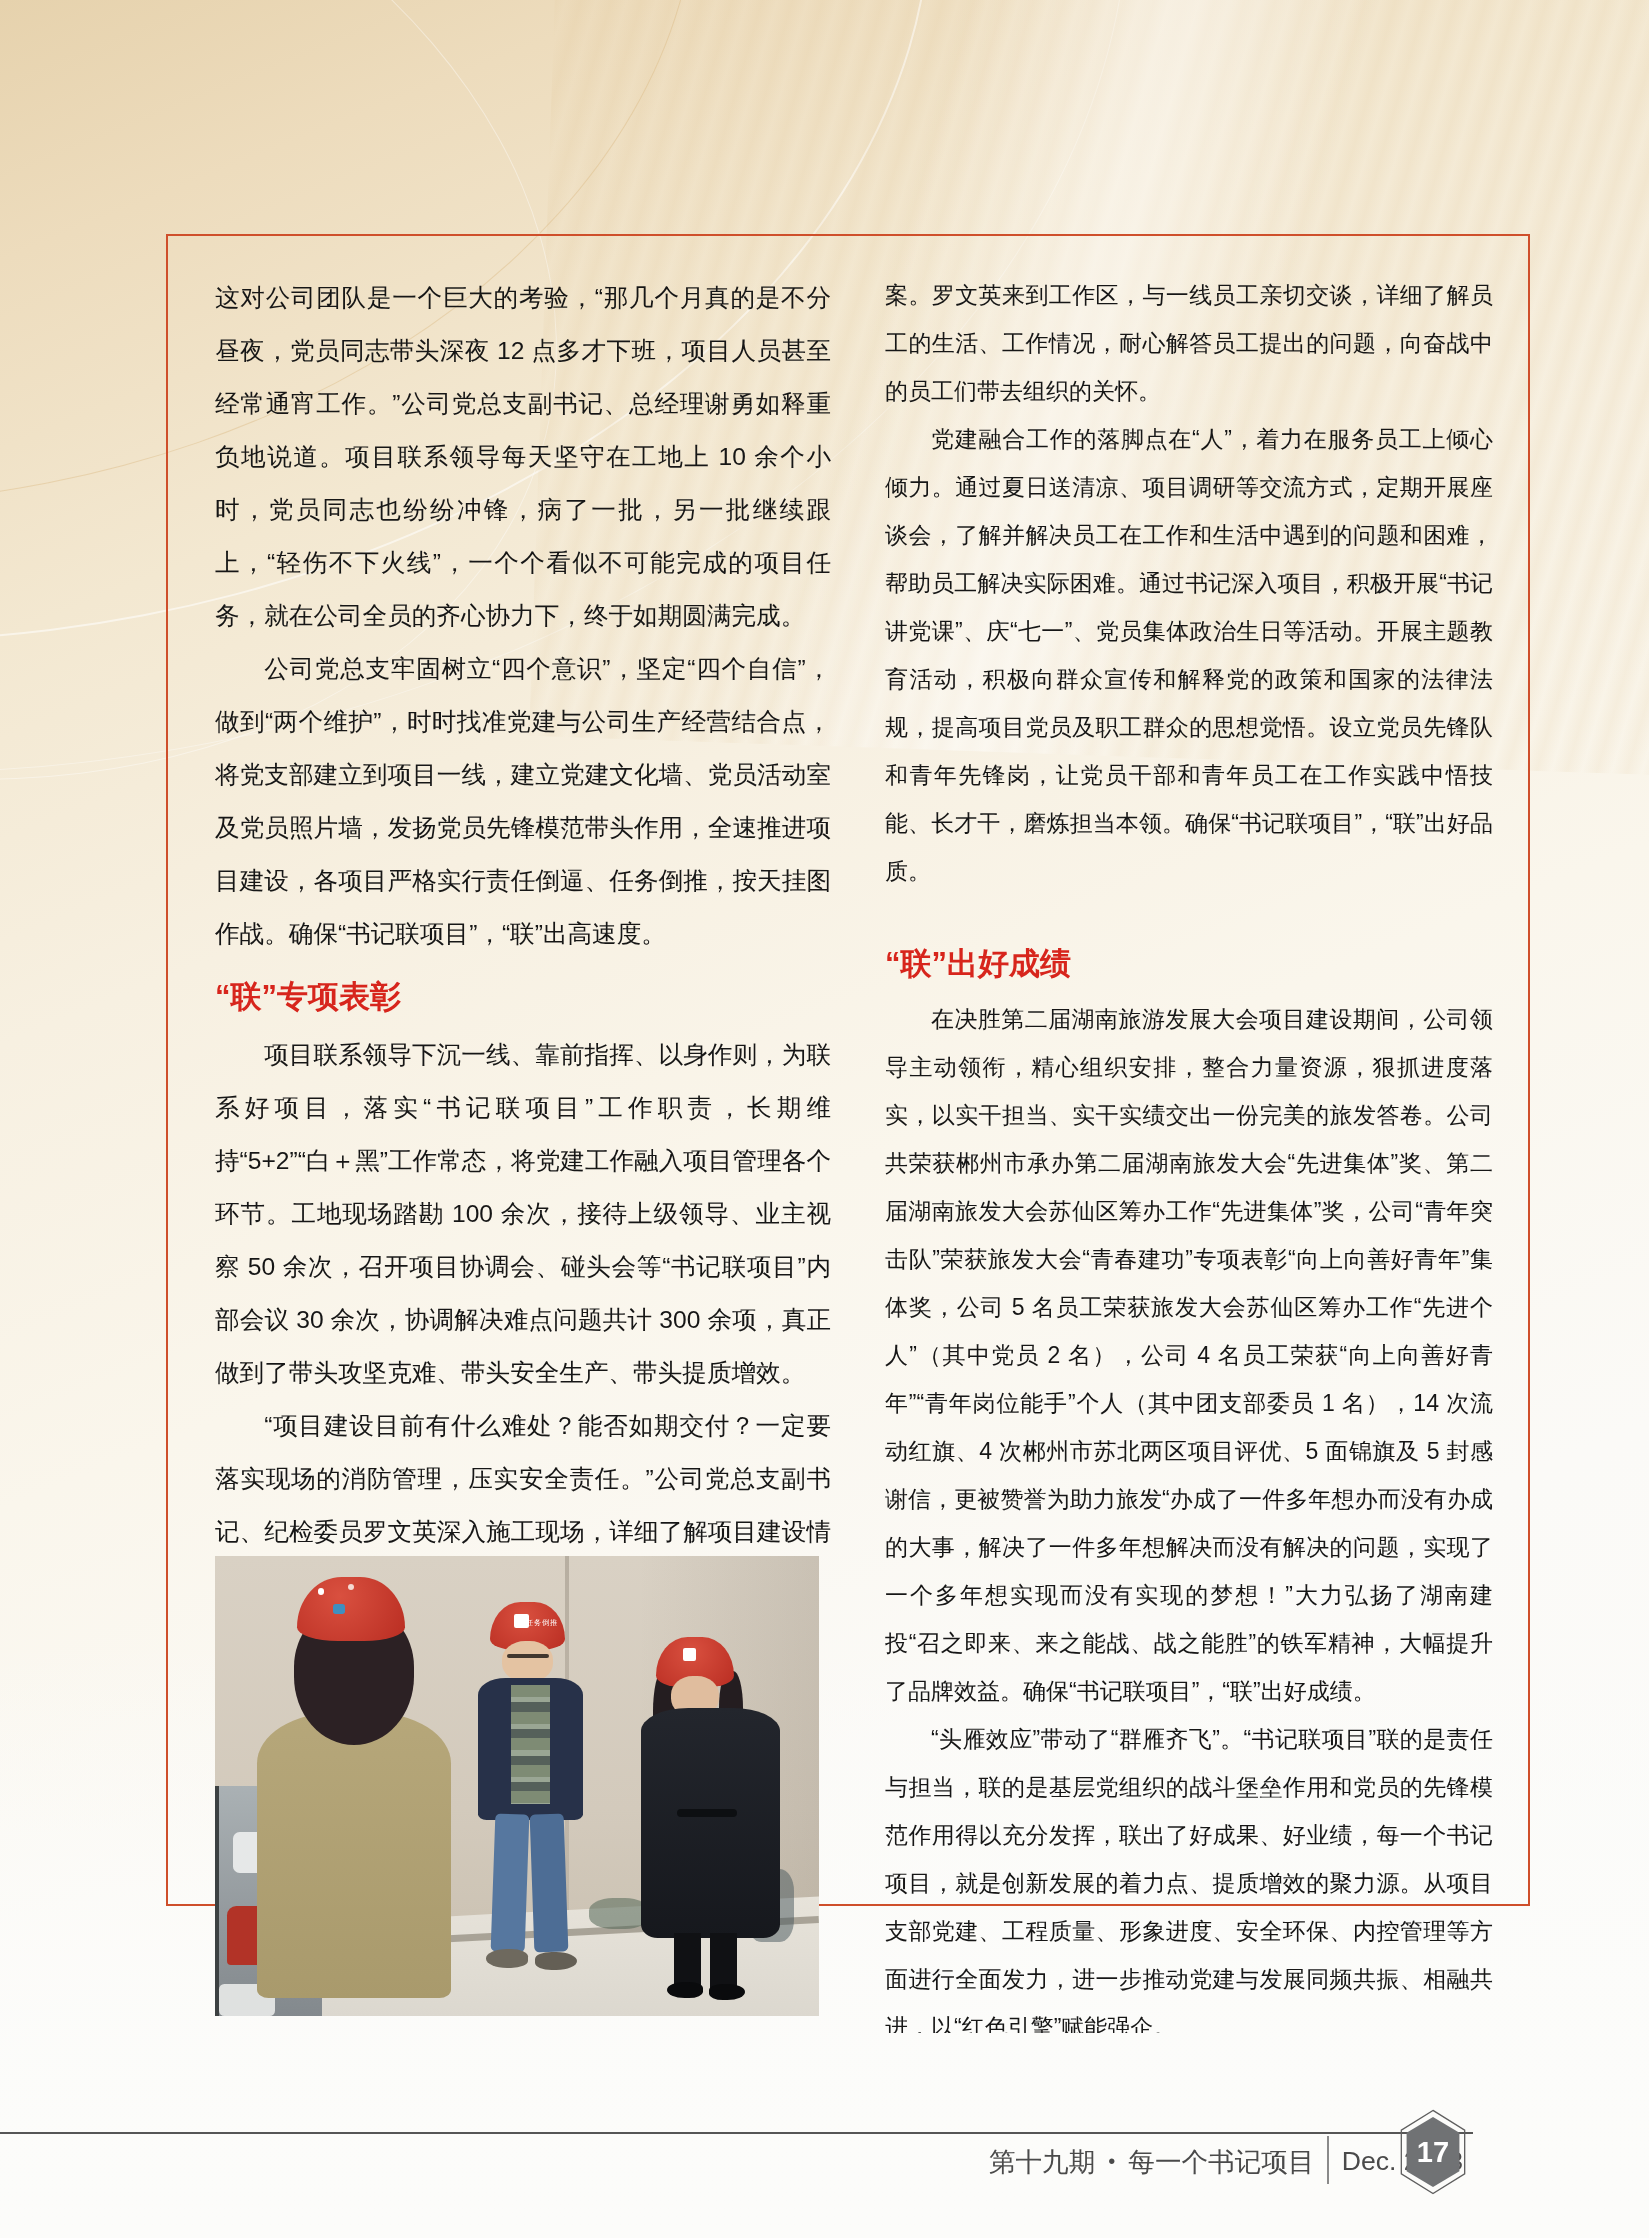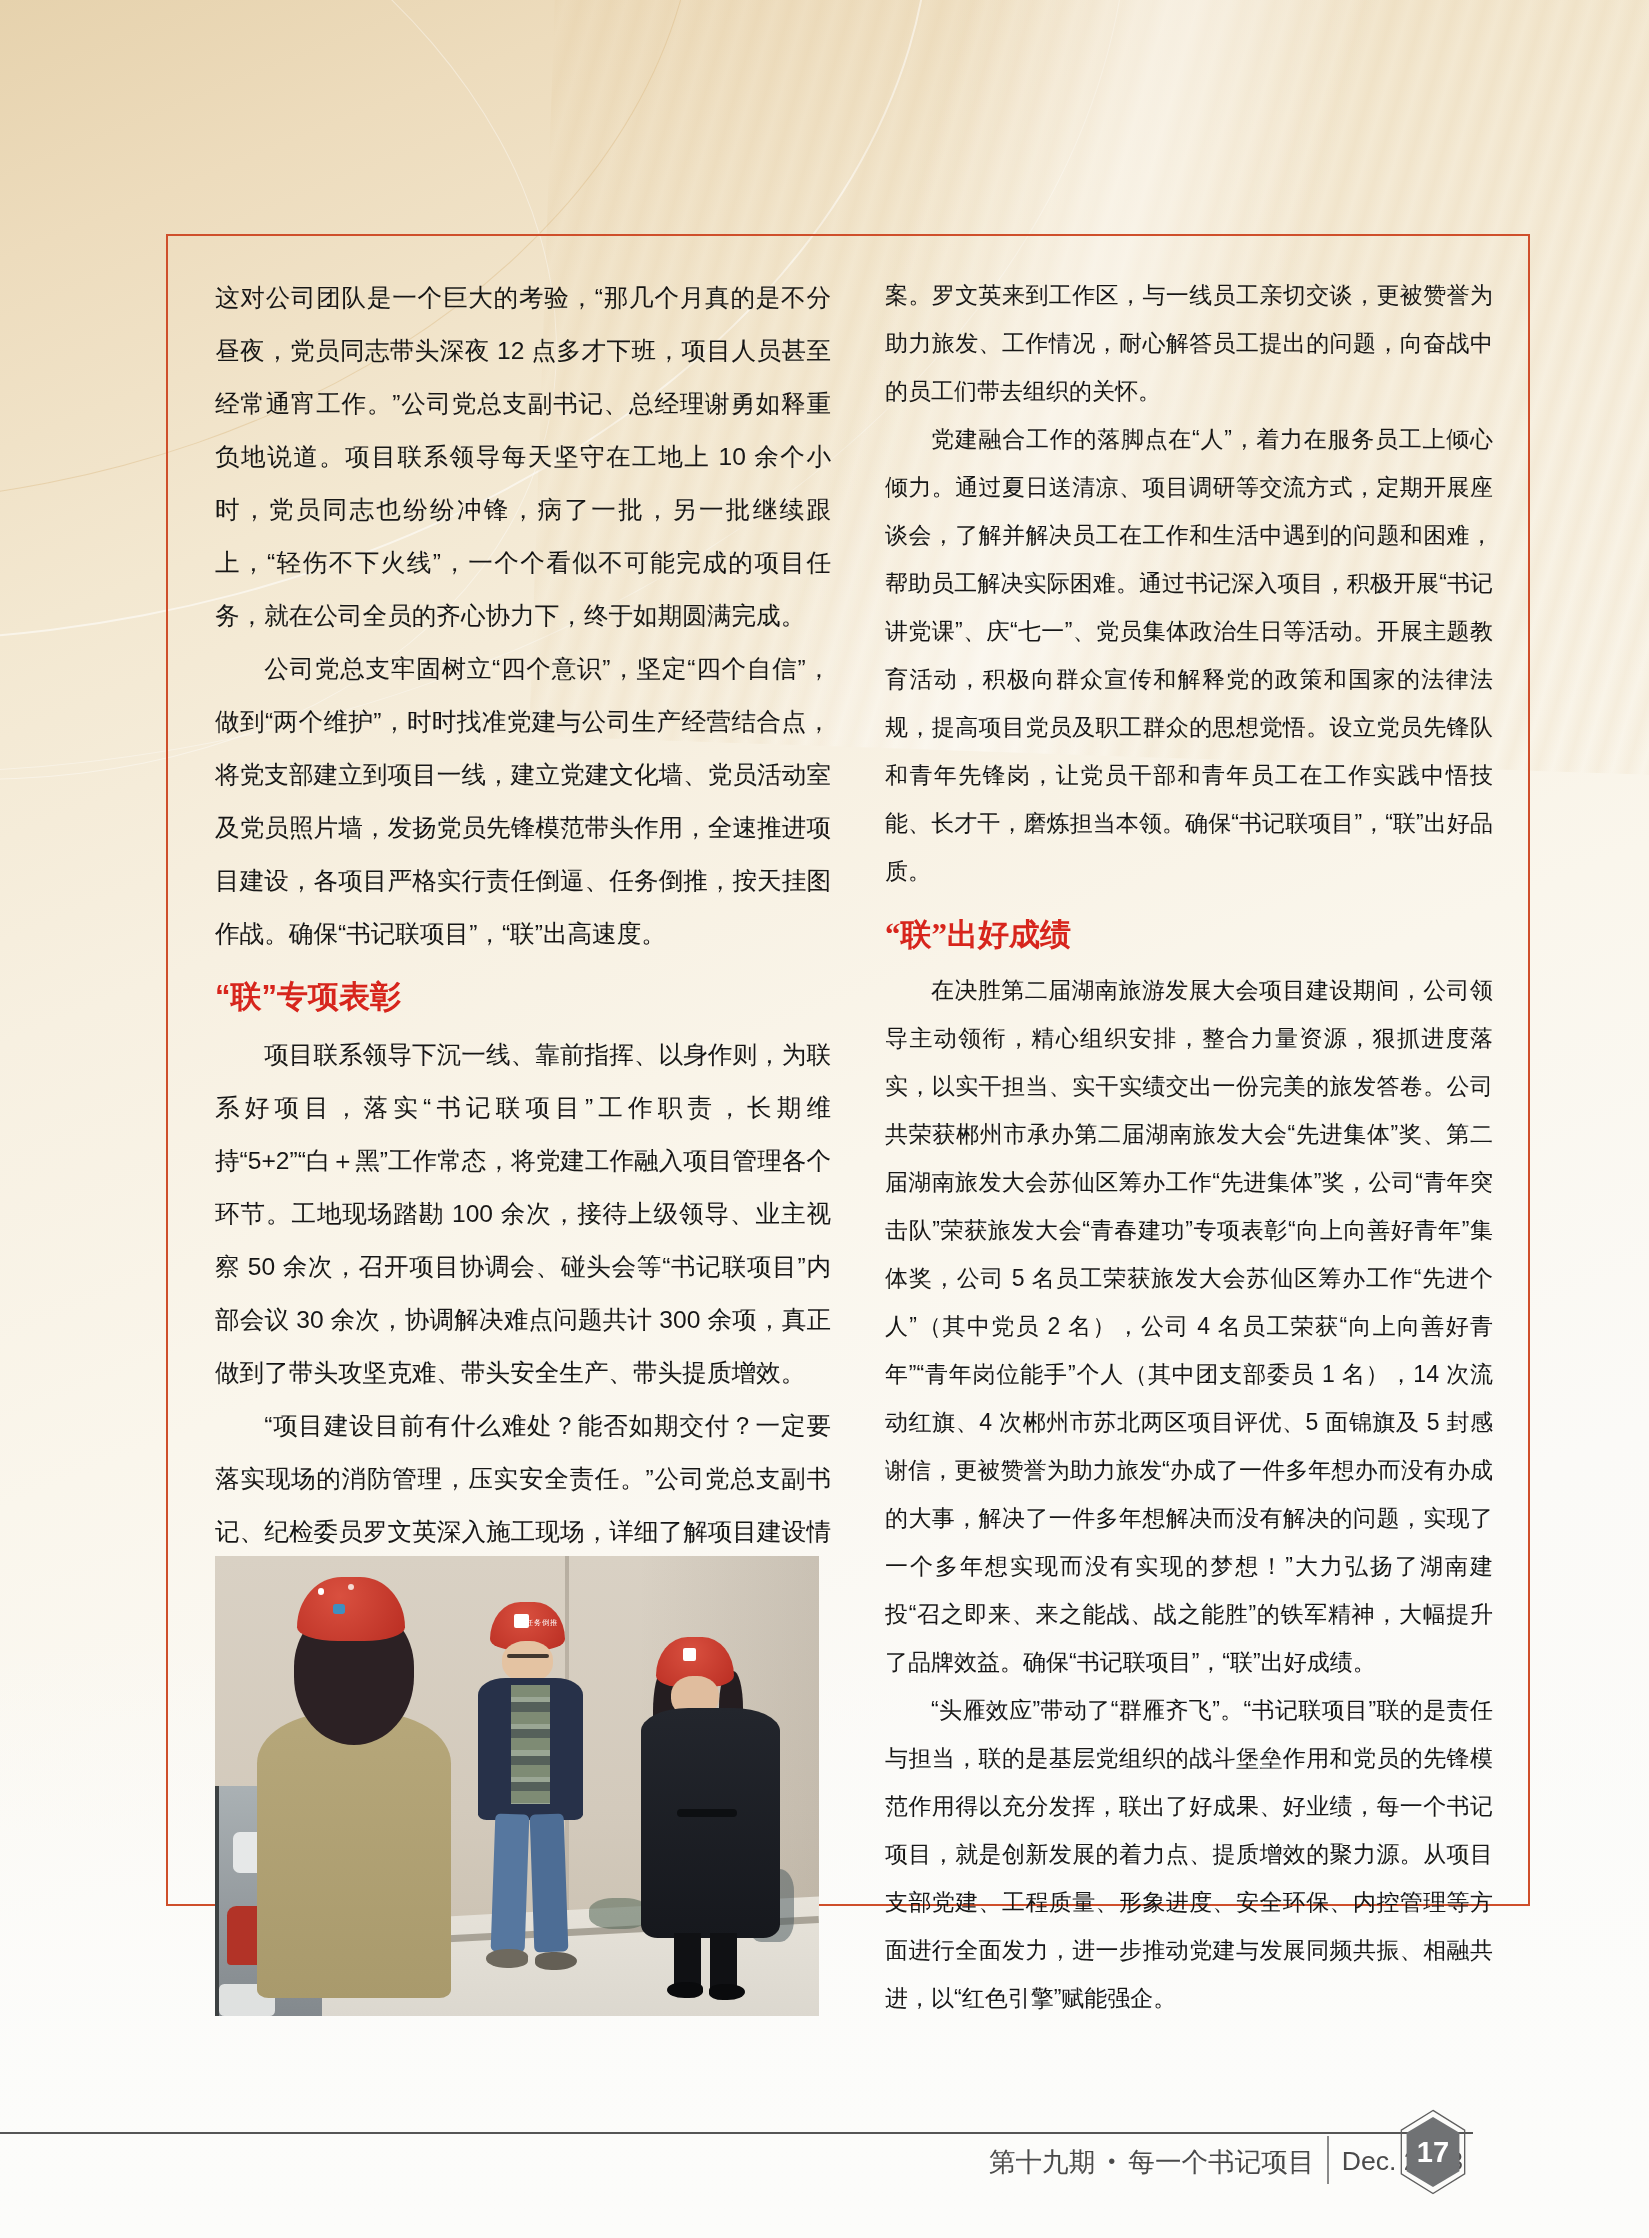--- a/index.html
+++ b/index.html
@@ -26,21 +26,21 @@
     background:linear-gradient(180deg,rgba(252,252,250,0) 0%,rgba(252,252,250,.85) 55%,#fcfcfa 100%);}
 
   
   .frame{position:absolute;left:166px;top:234px;width:1364px;height:1672px;border:2.7px solid #cf4f2b;box-sizing:border-box;}
   .col{position:absolute;top:35px;text-align:justify;color:#161616;overflow:hidden;}
   .col-left{left:47px;width:616px;height:1283px;font-size:24.6px;line-height:53px;}
   .col-right{left:717px;width:608px;height:1762px;font-size:23px;line-height:48px;}
   .col p{margin:0;}
   .indent{text-indent:2em;}
   .sec-heading{margin:17.3px 0 12px 0;font-size:31px;line-height:39px;font-weight:700;color:#d7251c;text-align:left;}
-  .col-right .sec-heading{margin-top:20px;font-family:Liberation Serif, serif;}
+  .col-right .sec-heading{margin-top:49px;}
 
   
   .photo{position:absolute;left:47px;top:1320px;width:604px;height:460px;overflow:hidden;
     background:linear-gradient(180deg,#d9d1c4 0%,#d3cabc 55%,#cdc4b5 78%);}
   .photo *{position:absolute;}
   .wall-corner{left:58%;top:0;width:3.3px;height:82%;background:linear-gradient(180deg,rgba(120,110,96,.35),rgba(120,110,96,.15));}
   .wall-shade{right:0;top:0;width:30%;height:100%;background:linear-gradient(90deg,rgba(0,0,0,0) 0%,rgba(90,80,66,.12) 100%);}
   .floor{left:0;bottom:0;width:100%;height:26%;background:linear-gradient(180deg,#e7e3da,#dcd8cf);
     clip-path:polygon(0 42%,34% 18%,100% 0,100% 100%,0 100%);}
   .baseboard{left:30%;bottom:18%;width:70%;height:6.6px;background:rgba(96,88,74,.45);transform:rotate(-3deg);}
@@ -109,21 +109,21 @@
 
   <div class="col col-left">
     <p>这对公司团队是一个巨大的考验，“那几个月真的是不分昼夜，党员同志带头深夜 12 点多才下班，项目人员甚至经常通宵工作。”公司党总支副书记、总经理谢勇如释重负地说道。项目联系领导每天坚守在工地上 10 余个小时，党员同志也纷纷冲锋，病了一批，另一批继续跟上，“轻伤不下火线”，一个个看似不可能完成的项目任务，就在公司全员的齐心协力下，终于如期圆满完成。</p>
     <p class="indent">公司党总支牢固树立“四个意识”，坚定“四个自信”，做到“两个维护”，时时找准党建与公司生产经营结合点，将党支部建立到项目一线，建立党建文化墙、党员活动室及党员照片墙，发扬党员先锋模范带头作用，全速推进项目建设，各项目严格实行责任倒逼、任务倒推，按天挂图作战。确保“书记联项目”，“联”出高速度。</p>
     <h3 class="sec-heading">“联”专项表彰</h3>
     <p class="indent">项目联系领导下沉一线、靠前指挥、以身作则，为联系好项目，落实“书记联项目”工作职责，长期维持“5+2”“白＋黑”工作常态，将党建工作融入项目管理各个环节。工地现场踏勘 100 余次，接待上级领导、业主视察 50 余次，召开项目协调会、碰头会等“书记联项目”内部会议 30 余次，协调解决难点问题共计 300 余项，真正做到了带头攻坚克难、带头安全生产、带头提质增效。</p>
     <p class="indent">“项目建设目前有什么难处？能否如期交付？一定要落实现场的消防管理，压实安全责任。”公司党总支副书记、纪检委员罗文英深入施工现场，详细了解项目建设情况，对建设过程中的重难点细致了解，并积极商讨解决方</p>
   </div>
 
   <div class="col col-right">
-    <p>案。罗文英来到工作区，与一线员工亲切交谈，更被赞誉为助力旅发、工作情况，耐心解答员工提出的问题，向奋战中的员工们带去组织的关怀。</p>
+    <p>案。罗文英来到工作区，与一线员工亲切交谈，详细了解员工的生活、工作情况，耐心解答员工提出的问题，向奋战中的员工们带去组织的关怀。</p>
     <p class="indent">党建融合工作的落脚点在“人”，着力在服务员工上倾心倾力。通过夏日送清凉、项目调研等交流方式，定期开展座谈会，了解并解决员工在工作和生活中遇到的问题和困难，帮助员工解决实际困难。通过书记深入项目，积极开展“书记讲党课”、庆“七一”、党员集体政治生日等活动。开展主题教育活动，积极向群众宣传和解释党的政策和国家的法律法规，提高项目党员及职工群众的思想觉悟。设立党员先锋队和青年先锋岗，让党员干部和青年员工在工作实践中悟技能、长才干，磨炼担当本领。确保“书记联项目”，“联”出好品质。</p>
     <h3 class="sec-heading">“联”出好成绩</h3>
     <p class="indent">在决胜第二届湖南旅游发展大会项目建设期间，公司领导主动领衔，精心组织安排，整合力量资源，狠抓进度落实，以实干担当、实干实绩交出一份完美的旅发答卷。公司共荣获郴州市承办第二届湖南旅发大会“先进集体”奖、第二届湖南旅发大会苏仙区筹办工作“先进集体”奖，公司“青年突击队”荣获旅发大会“青春建功”专项表彰“向上向善好青年”集体奖，公司 5 名员工荣获旅发大会苏仙区筹办工作“先进个人”（其中党员 2 名），公司 4 名员工荣获“向上向善好青年”“青年岗位能手”个人（其中团支部委员 1 名），14 次流动红旗、4 次郴州市苏北两区项目评优、5 面锦旗及 5 封感谢信，更被赞誉为助力旅发“办成了一件多年想办而没有办成的大事，解决了一件多年想解决而没有解决的问题，实现了一个多年想实现而没有实现的梦想！”大力弘扬了湖南建投“召之即来、来之能战、战之能胜”的铁军精神，大幅提升了品牌效益。确保“书记联项目”，“联”出好成绩。</p>
     <p class="indent">“头雁效应”带动了“群雁齐飞”。“书记联项目”联的是责任与担当，联的是基层党组织的战斗堡垒作用和党员的先锋模范作用得以充分发挥，联出了好成果、好业绩，每一个书记项目，就是创新发展的着力点、提质增效的聚力源。从项目支部党建、工程质量、形象进度、安全环保、内控管理等方面进行全面发力，进一步推动党建与发展同频共振、相融共进，以“红色引擎”赋能强企。</p>
   </div>
 
   <div class="photo">
     <div class="wall-corner"></div>
     <div class="wall-shade"></div>
     <div class="floor"></div>

